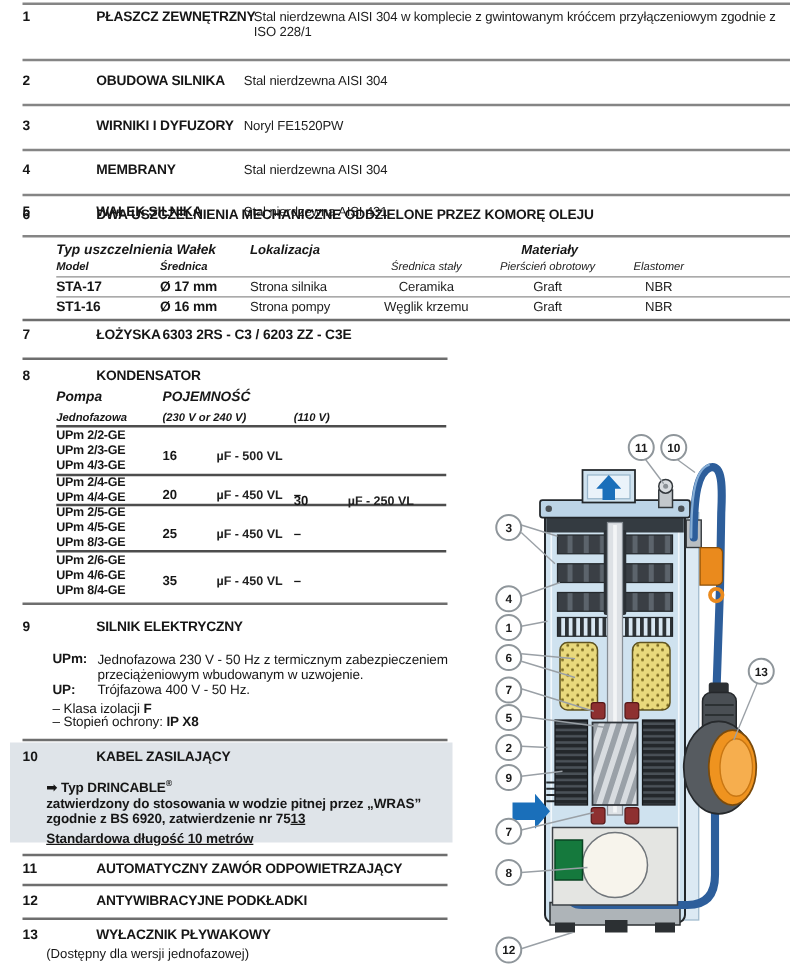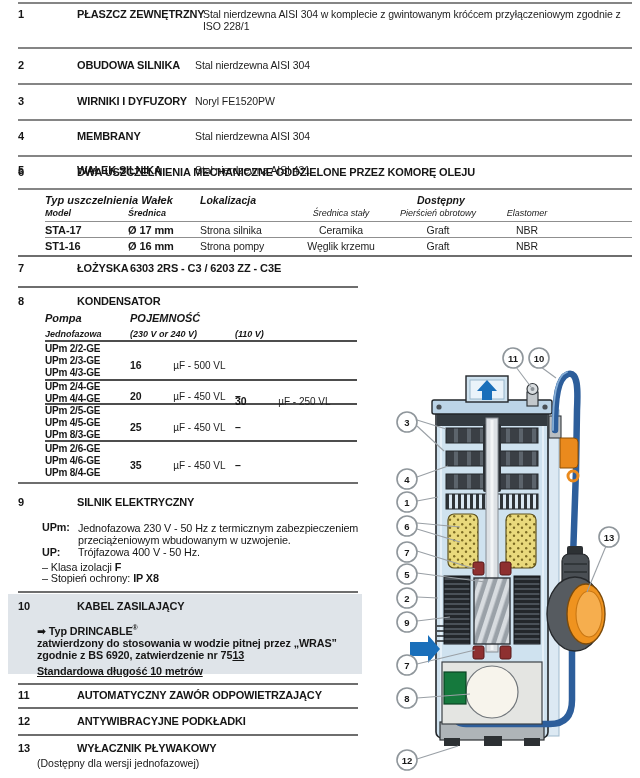--- a/index.html
+++ b/index.html
@@ -12,21 +12,21 @@
   .valb{font-weight:700;font-size:11px;letter-spacing:-0.1px;}
   .wrap{white-space:normal;line-height:11.5px;}
   .hr{position:absolute;}
   .itb{font-style:italic;font-weight:700;font-size:11px;}
   .itm{font-style:italic;font-weight:600;font-size:10.5px;}
   .its{font-style:italic;font-weight:700;font-size:9px;}
   .itl{font-style:italic;font-weight:400;font-size:9px;color:#222;}
   .ctr{transform:translateX(-50%);}
   .mdl{font-weight:700;font-size:10px;letter-spacing:-0.2px;line-height:1;}
   .cvn{font-weight:700;font-size:10.5px;}
-  .cvr{font-weight:400;font-size:10px;color:#222;padding-left:27px;}
+  .cvr{font-weight:700;font-size:10px;color:#222;padding-left:27px;}
   .mtx{font-size:10.8px;letter-spacing:-0.1px;}
   .bld{font-weight:700;}
   .cbx{font-weight:700;font-size:10.8px;letter-spacing:-0.1px;}
   .und{text-decoration:underline;}
   .note{font-size:10.5px;}
   sup{font-size:7px;}
   svg text{font-size:9.5px;font-weight:700;fill:#1a1a1a;text-anchor:middle;
            font-family:"Liberation Sans","DejaVu Sans",sans-serif;}
 </style>
 </head>
@@ -79,21 +79,21 @@
     <div class="abs lbl" style="left:37px;top:165px;">WAŁEK SILNIKA</div>
     <div class="abs val" style="left:195px;top:165px;">Stal nierdzewna AISI 431</div>
   </div>
 
   <div>
     <div class="abs num" style="left:18px;top:167px;top:167px;"></div>
     <div class="abs num" style="left:18px;top:167px;">6</div>
     <div class="abs lbl" style="left:37px;top:167px;">DWA USZCZELNIENIA MECHANICZNE ODDZIELONE PRZEZ KOMORĘ OLEJU</div>
     <div class="abs itb" style="left:45px;top:195px;">Typ uszczelnienia Wałek</div>
     <div class="abs itm" style="left:200px;top:195px;">Lokalizacja</div>
-    <div class="abs itm" style="left:417px;top:195px;">Dostępny</div>
+    <div class="abs itm" style="left:417px;top:195px;">Materiały</div>
     <div class="abs its" style="left:45px;top:209px;font-style:italic;">Model</div>
     <div class="abs its" style="left:128px;top:209px;">Średnica</div>
     <div class="abs itl ctr" style="left:341px;top:209px;">Średnica stały</div>
     <div class="abs itl ctr" style="left:438px;top:209px;">Pierścień obrotowy</div>
     <div class="abs itl ctr" style="left:527px;top:209px;">Elastomer</div>
 
     <div>
       <div class="abs valb" style="left:45px;top:225px;">STA-17</div>
       <div class="abs valb" style="left:128px;top:225px;">Ø 17 mm</div>
       <div class="abs val" style="left:200px;top:225px;">Strona silnika</div>

